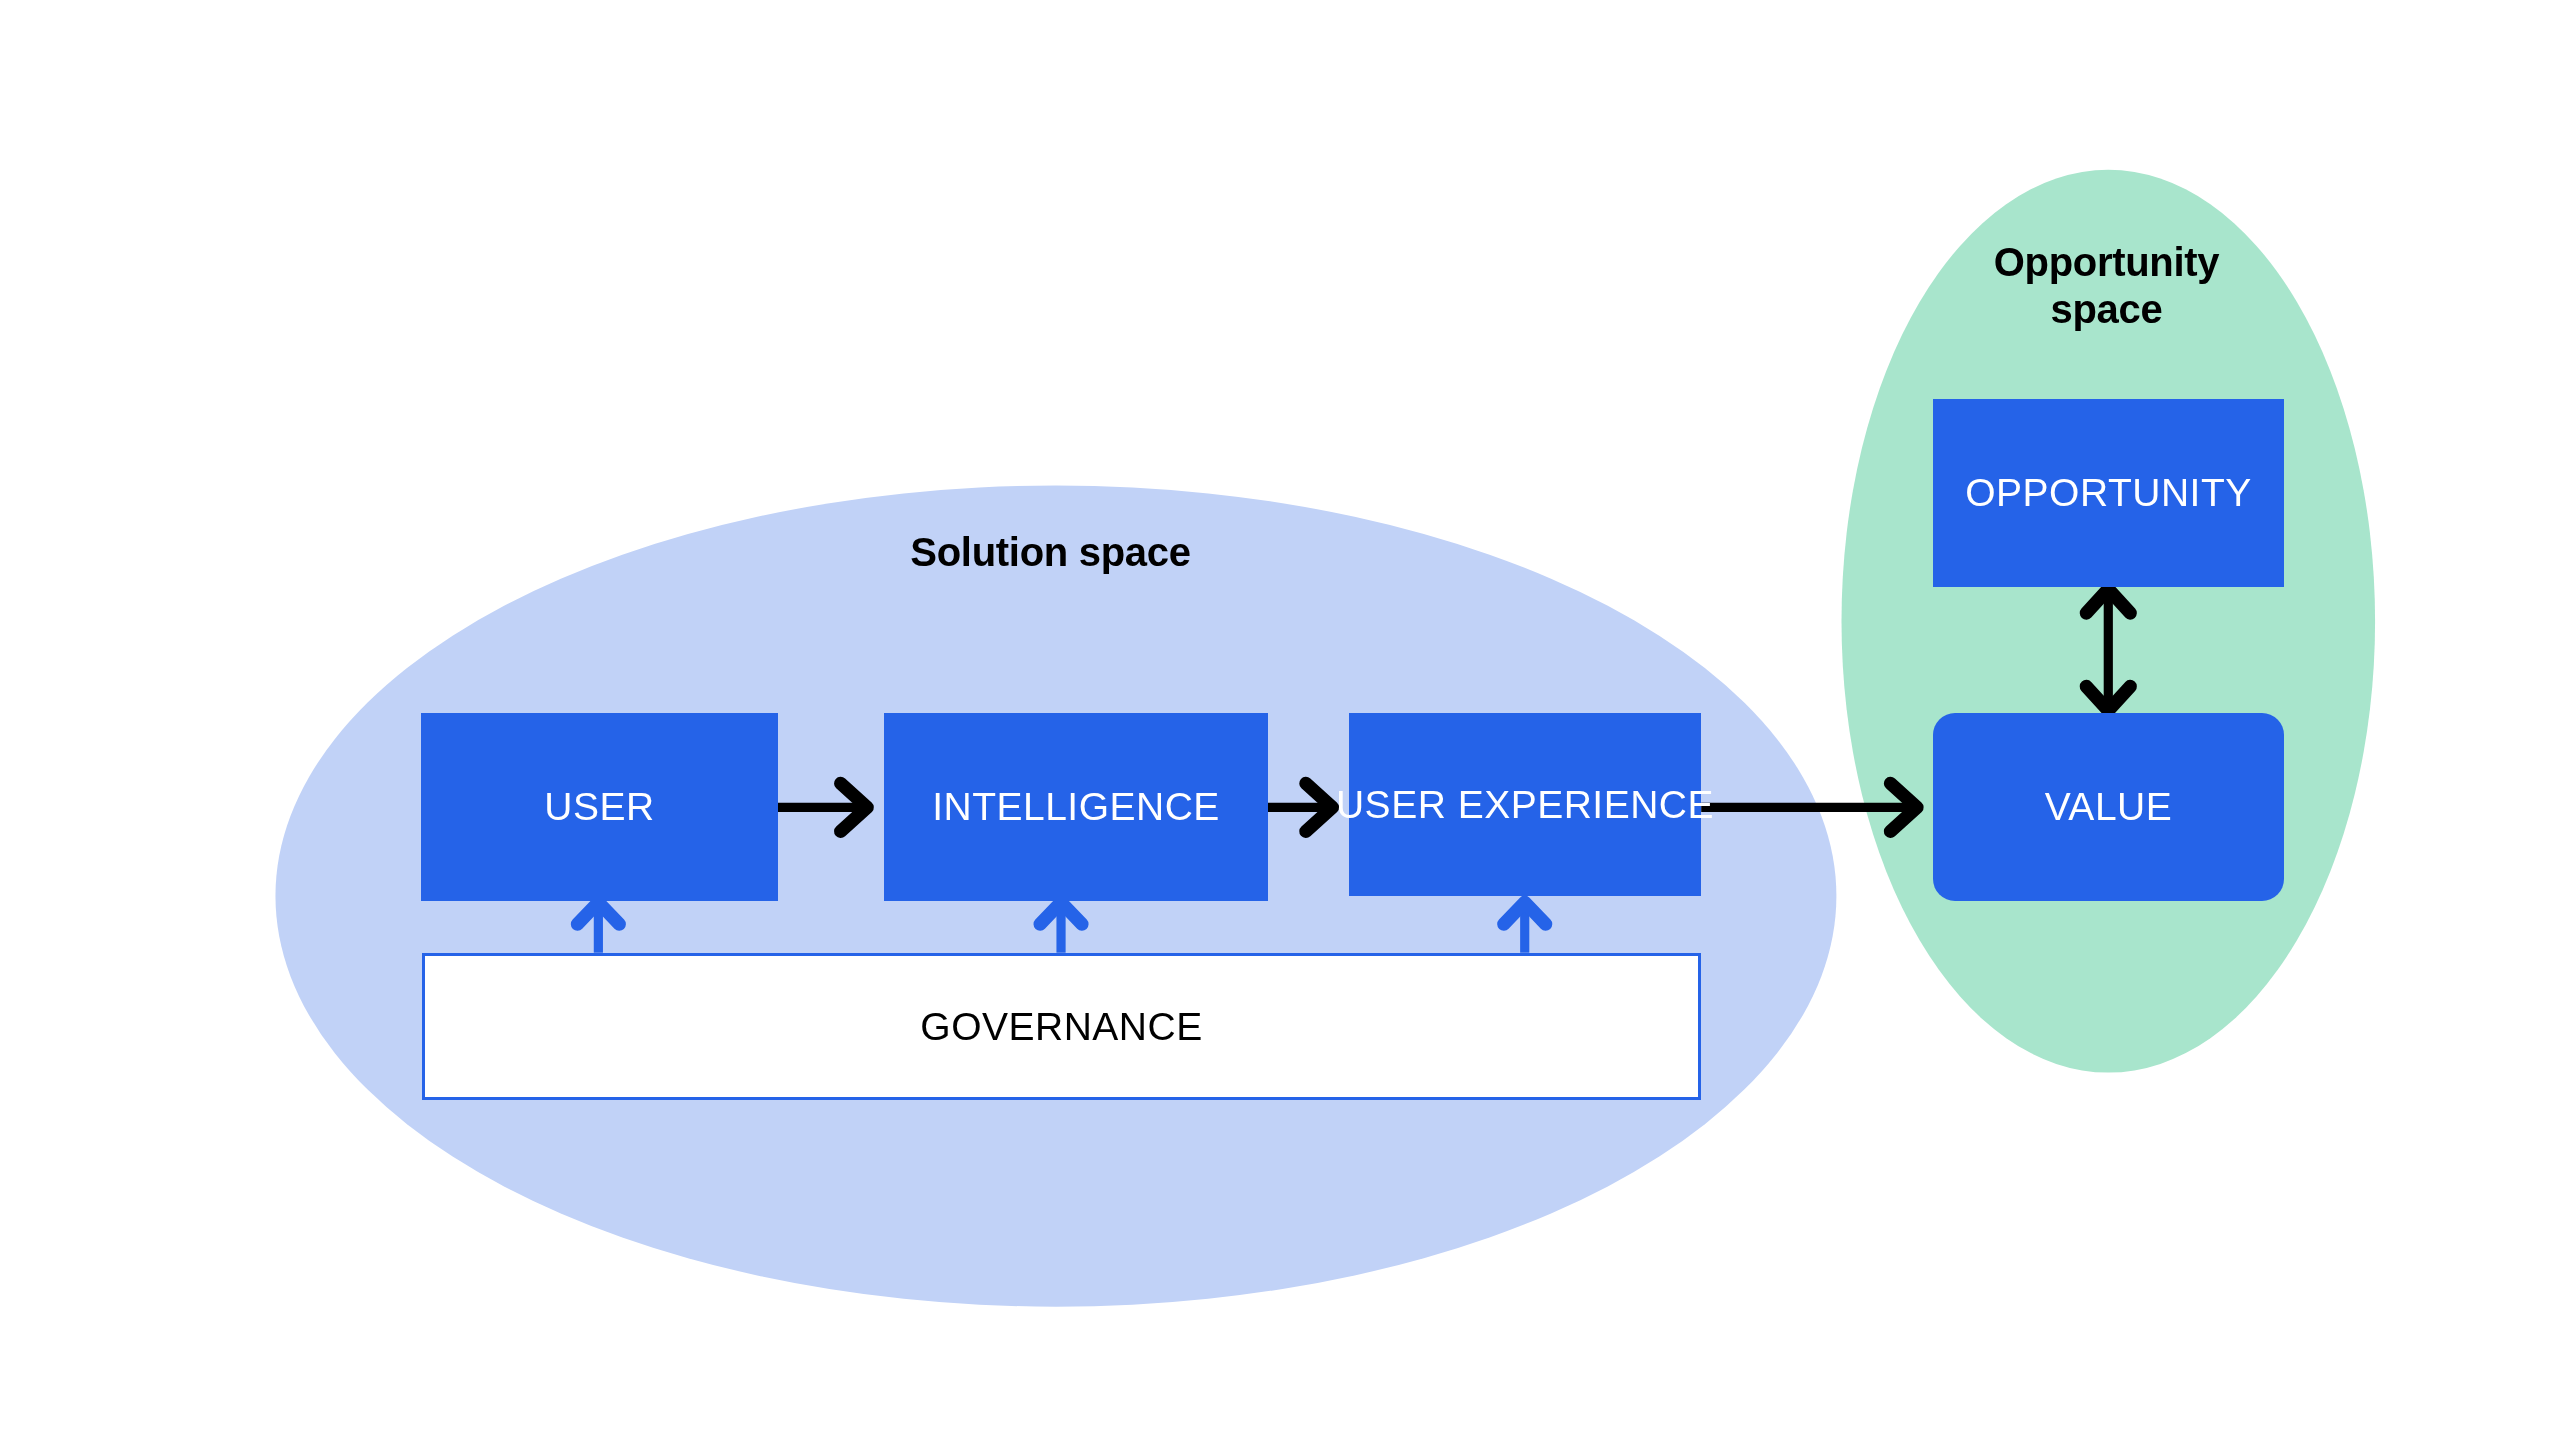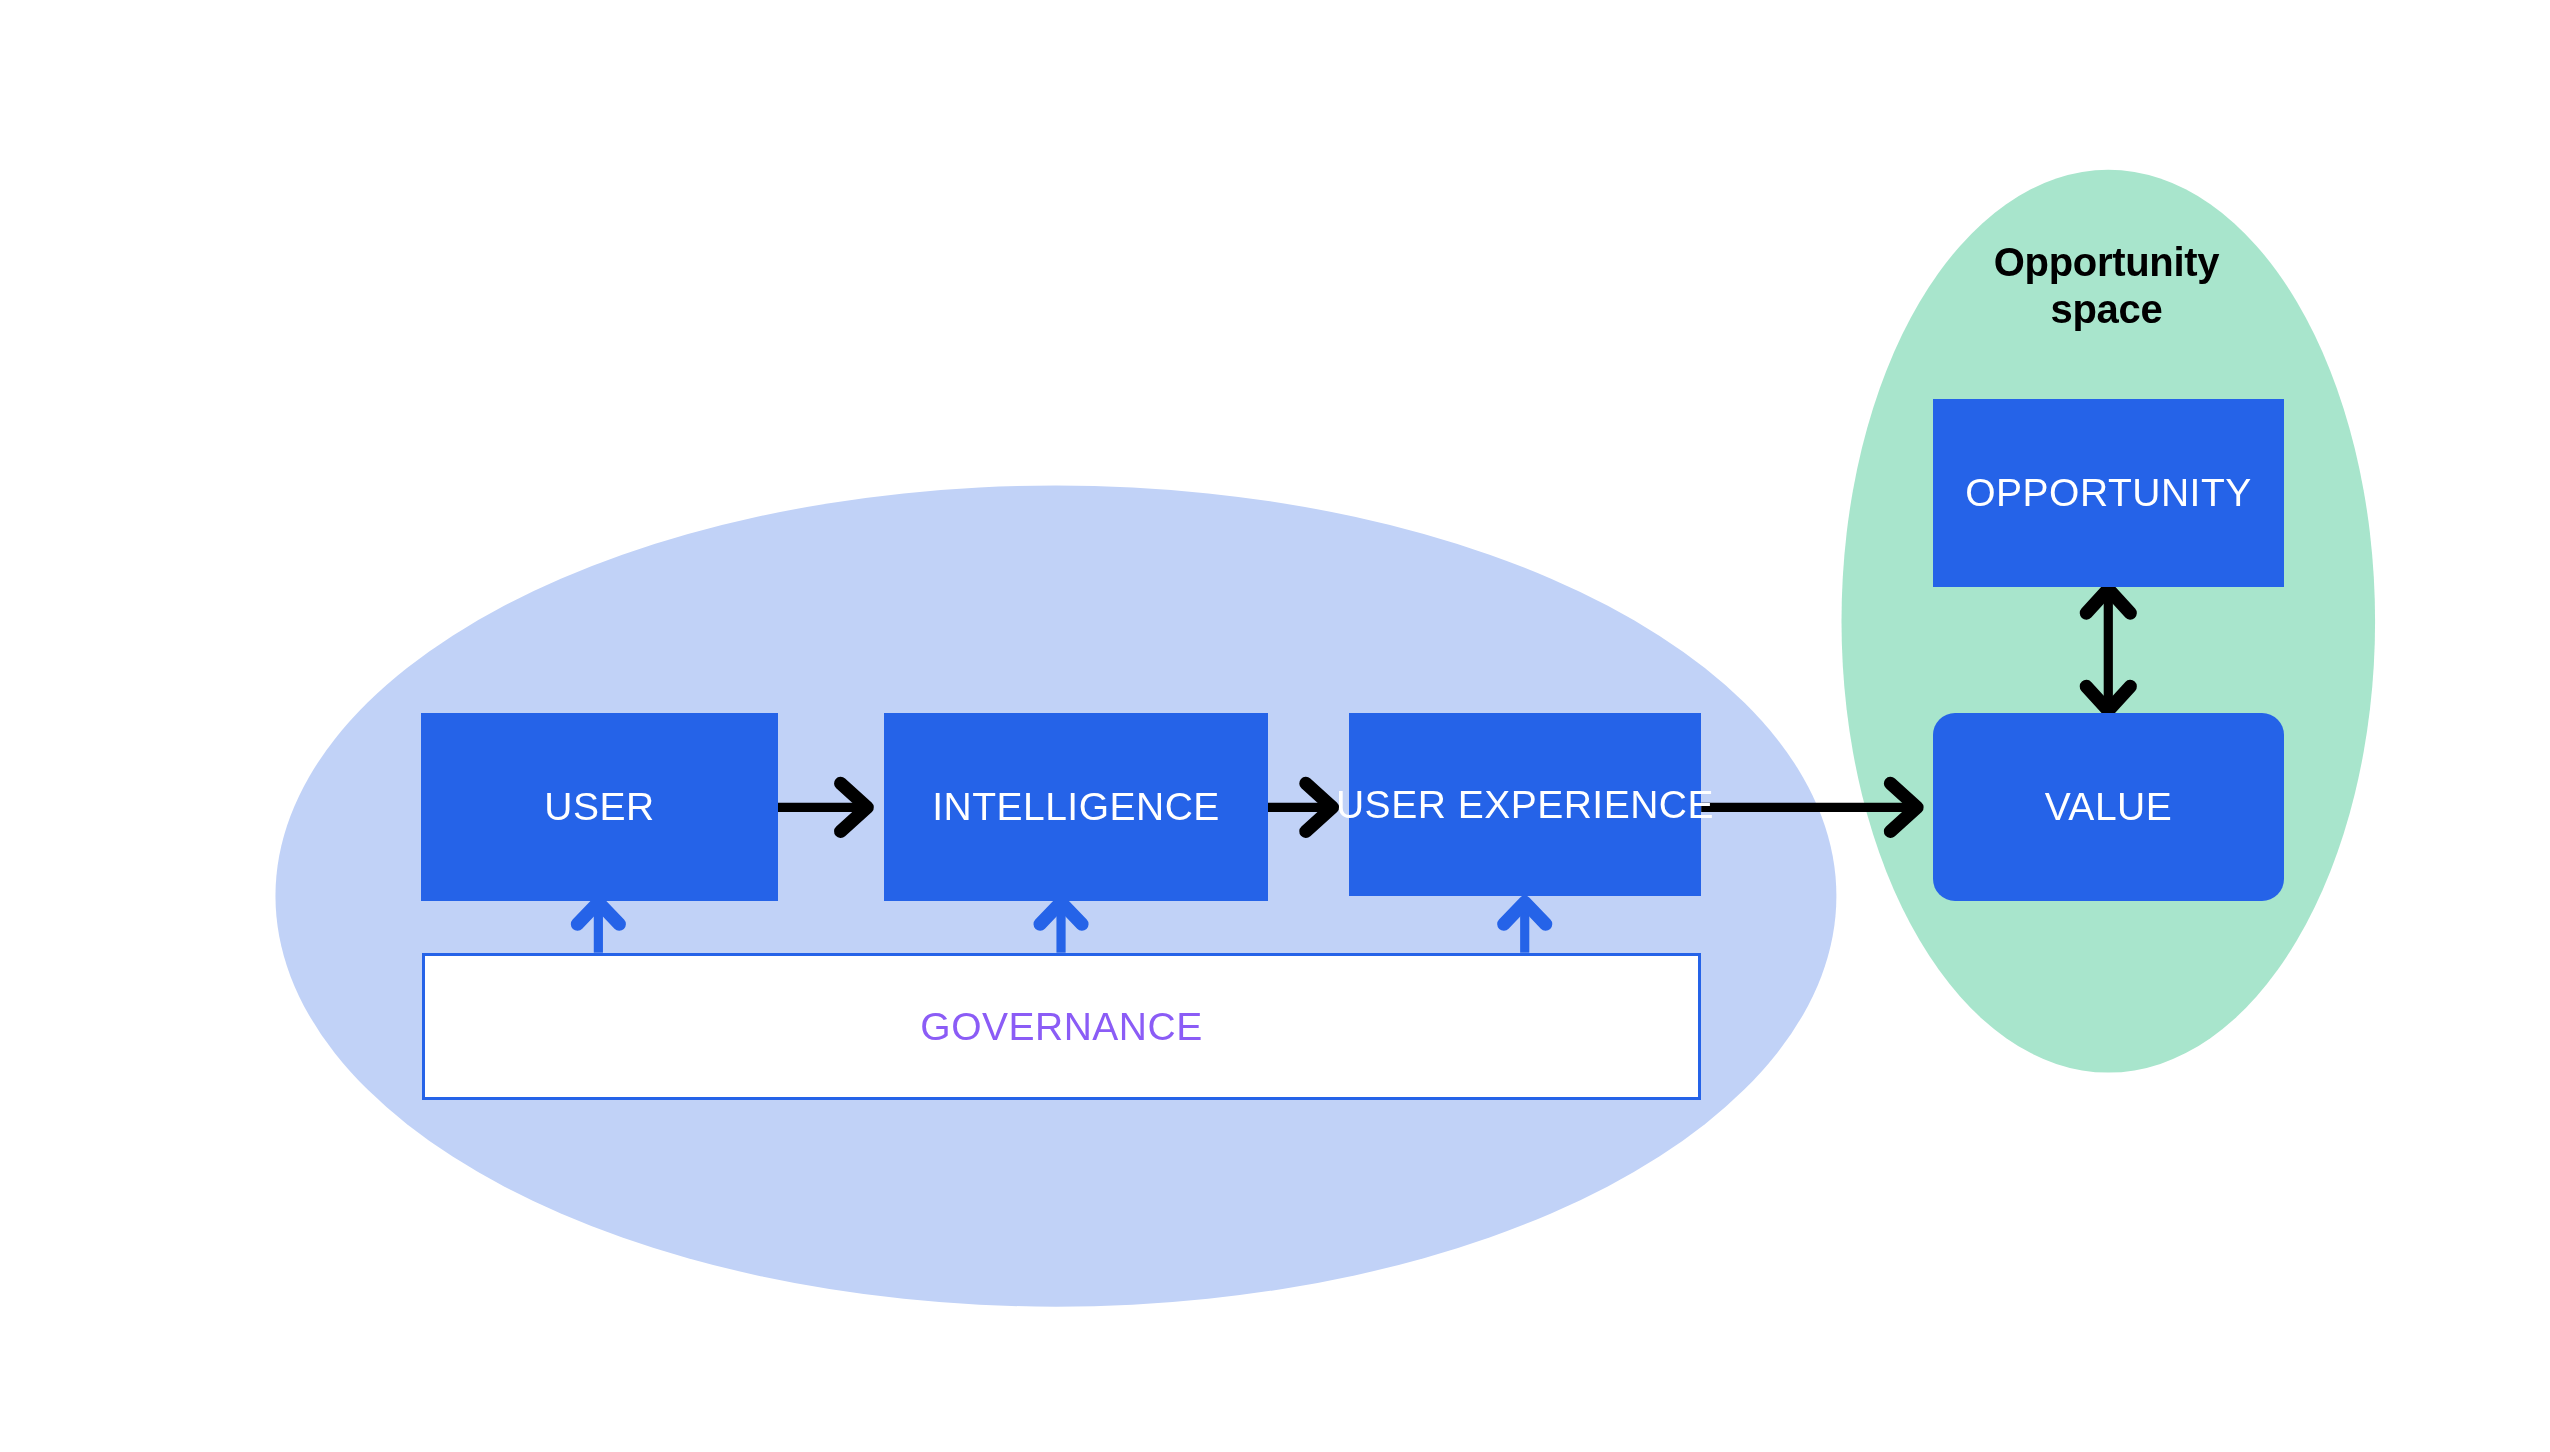--- a/index.html
+++ b/index.html
@@ -69,21 +69,21 @@
   #node-intelligence  { left: 884px; top: 713px; width: 384px; height: 188px; }
   #node-user-experience { left: 1349px; top: 713px; width: 352px; height: 183px; }
   #node-value         { left: 1933px; top: 713px; width: 351px; height: 188px; border-radius: 22px; }
   #node-opportunity   { left: 1933px; top: 399px;  width: 351px; height: 188px; }
   #node-governance {
     left: 422px;
     top: 953px;
     width: 1279px;
     height: 147px;
     background: #ffffff;
-    color: #8b5cf6;
+    color: #000000;
     border: 3.6px solid #2563E8;
     font-size: 39px;
   }
 </style>
 </head>
 <body>
 
 <div id="stage">
 
   <svg id="canvas" viewBox="0 0 5291 2847" preserveAspectRatio="none" aria-hidden="true">
@@ -117,20 +117,21 @@
     <g>
       <line x1="2080" y1="1868" x2="2080" y2="1772" stroke="#2563E8" stroke-width="18"></line>
       <polyline points="2039,1812 2080,1769 2121,1812" fill="none" stroke="#2563E8" stroke-width="26" stroke-linecap="round" stroke-linejoin="round"></polyline>
     </g>
     <g>
       <line x1="2989" y1="1868" x2="2989" y2="1772" stroke="#2563E8" stroke-width="18"></line>
       <polyline points="2948,1812 2989,1769 3030,1812" fill="none" stroke="#2563E8" stroke-width="26" stroke-linecap="round" stroke-linejoin="round"></polyline>
     </g>
   </svg>
 
+  <div class="vlabel" id="solution-space-label">Solution space</div>
 
   <div class="vlabel" id="opportunity-space-label"><span>Opportunity</span><br><span>space</span></div>
 
   <div class="node-box" id="node-data">USER</div>
 
   <div class="node-box" id="node-intelligence">INTELLIGENCE</div>
 
   <div class="node-box" id="node-user-experience">USER EXPERIENCE</div>
 
   <div class="node-box" id="node-governance">GOVERNANCE</div>

